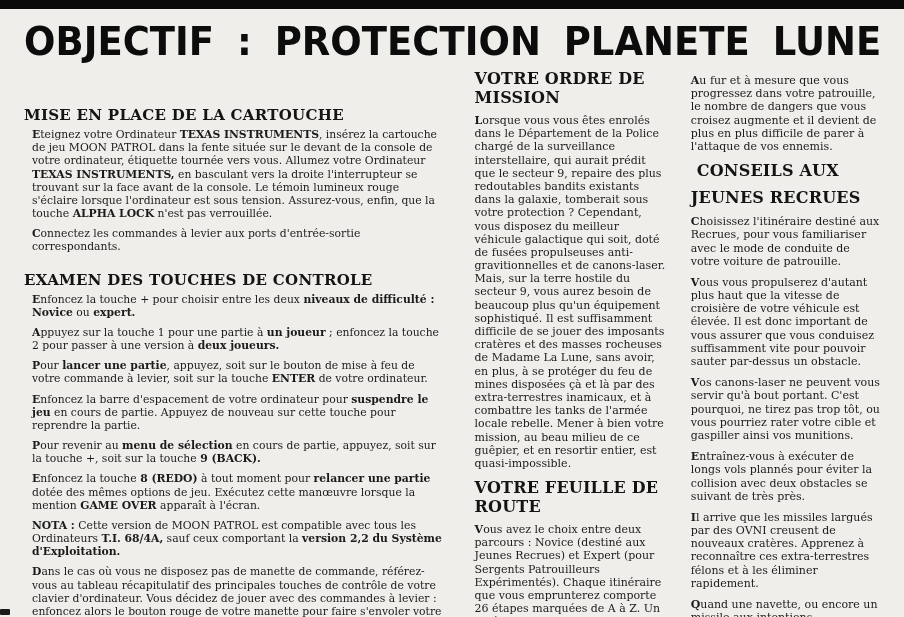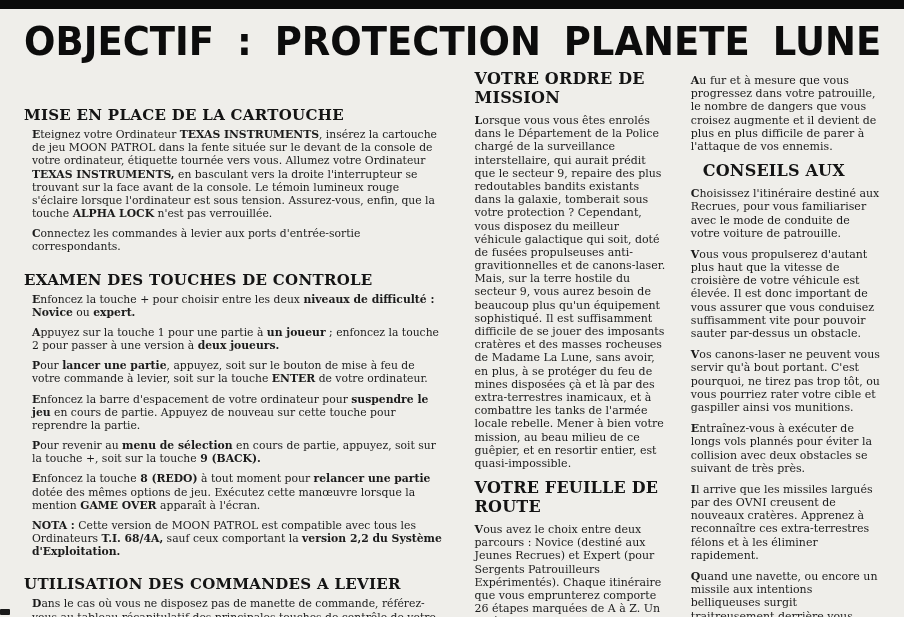--- a/index.html
+++ b/index.html
@@ -28,21 +28,21 @@
   .col-left h2{
     font-size:15px;margin:17px 0 4px;font-weight:bold;letter-spacing:.3px;color:#141414;
   }
   .col-left p{font-size:10.8px;line-height:1.22;margin:0 8px 7px;}
 
   
   .col-mid h2,.col-right h2{
     font-size:16px;margin:2px 0 6px;font-weight:bold;letter-spacing:.2px;color:#141414;
   }
   .col-mid p,.col-right p{font-size:11px;line-height:1.2;margin:7px 0 8px;}
-  .col-right h2.stack{margin:4px 12px 2px;}
+  .col-right h2.stack{margin:4px 6px 2px;}
   .col-right h2.stack2{margin:8px 0 8px;}
   b{font-weight:bold;}
 </style>
 </head>
 <body>
 
 <div class="page">
   <div class="topbar"></div>
   <div class="corner-smudge"></div>
 
@@ -57,37 +57,37 @@
 
       <h2>EXAMEN DES TOUCHES DE CONTROLE</h2>
       <p><b>E</b>nfoncez la touche + pour choisir entre les deux <b>niveaux de difficulté : Novice</b> ou <b>expert.</b></p>
       <p><b>A</b>ppuyez sur la touche 1 pour une partie à <b>un joueur</b> ; enfoncez la touche 2 pour passer à une version à <b>deux joueurs.</b></p>
       <p><b>P</b>our <b>lancer une partie</b>, appuyez, soit sur le bouton de mise à feu de votre commande à levier, soit sur la touche <b>ENTER</b> de votre ordinateur.</p>
       <p><b>E</b>nfoncez la barre d'espacement de votre ordinateur pour <b>suspendre le jeu</b> en cours de partie. Appuyez de nouveau sur cette touche pour reprendre la partie.</p>
       <p><b>P</b>our revenir au <b>menu de sélection</b> en cours de partie, appuyez, soit sur la touche +, soit sur la touche <b>9 (BACK).</b></p>
       <p><b>E</b>nfoncez la touche <b>8 (REDO)</b> à tout moment pour <b>relancer une partie</b> dotée des mêmes options de jeu. Exécutez cette manœuvre lorsque la mention <b>GAME OVER</b> apparaît à l'écran.</p>
       <p><b>NOTA :</b> Cette version de MOON PATROL est compatible avec tous les Ordinateurs <b>T.I. 68/4A,</b> sauf ceux comportant la <b>version 2,2 du Système d'Exploitation.</b></p>
 
-      <h2>UTILISATION DES COMMANDES A LEVIER</h2>
       <p><b>D</b>ans le cas où vous ne disposez pas de manette de commande, référez-vous au tableau récapitulatif des principales touches de contrôle de votre clavier d'ordinateur. Vous décidez de jouer avec des commandes à levier : enfoncez alors le bouton rouge de votre manette pour faire s'envoler votre véhicule de patrouille. Appuyez sur le bouton de mise à feu pour réduire en cendres un ennemi ou un obstacle. Inclinez vers la droite le levier de votre manette pour augmenter la vitesse de croisière de votre char, ou vers la gauche pour la réduire.</p>
 
     </div>
 
     <div class="col col-mid">
       <h2>VOTRE ORDRE DE MISSION</h2>
       <p><b>L</b>orsque vous vous êtes enrolés dans le Département de la Police chargé de la surveillance interstellaire, qui aurait prédit que le secteur 9, repaire des plus redoutables bandits existants dans la galaxie, tomberait sous votre protection ? Cependant, vous disposez du meilleur véhicule galactique qui soit, doté de fusées propulseuses anti-gravitionnelles et de canons-laser. Mais, sur la terre hostile du secteur 9, vous aurez besoin de beaucoup plus qu'un équipement sophistiqué. Il est suffisamment difficile de se jouer des imposants cratères et des masses rocheuses de Madame La Lune, sans avoir, en plus, à se protéger du feu de mines disposées çà et là par des extra-terrestres inamicaux, et à combattre les tanks de l'armée locale rebelle. Mener à bien votre mission, au beau milieu de ce guêpier, et en resortir entier, est quasi-impossible.</p>
 
       <h2>VOTRE FEUILLE DE ROUTE</h2>
       <p><b>V</b>ous avez le choix entre deux parcours : Novice (destiné aux Jeunes Recrues) et Expert (pour Sergents Patrouilleurs Expérimentés). Chaque itinéraire que vous emprunterez comporte 26 étapes marquées de A à Z. Un repère inscrit dans le bas de votre écran indique votre position. Cette mire est divisée en cinq sous-parties : de A à E, de E à J, de J à O, de O à T, de T à Z. A l'arrivée de chaque étape, il vous revient des points de bonus calculés en fonction de la durée de votre périple. Ainsi, plus vite vous couvrirez une région, plus nombreux seront les points que vous totaliserez.</p>
     </div>
 
     <div class="col col-right">
       <p><b>A</b>u fur et à mesure que vous progressez dans votre patrouille, le nombre de dangers que vous croisez augmente et il devient de plus en plus difficile de parer à l'attaque de vos ennemis.</p>
 
       <h2 class="stack">CONSEILS AUX</h2>
+      <h2 class="stack2">JEUNES RECRUES</h2>
 
       <p><b>C</b>hoisissez l'itinéraire destiné aux Recrues, pour vous familiariser avec le mode de conduite de votre voiture de patrouille.</p>
       <p><b>V</b>ous vous propulserez d'autant plus haut que la vitesse de croisière de votre véhicule est élevée. Il est donc important de vous assurer que vous conduisez suffisamment vite pour pouvoir sauter par-dessus un obstacle.</p>
       <p><b>V</b>os canons-laser ne peuvent vous servir qu'à bout portant. C'est pourquoi, ne tirez pas trop tôt, ou vous pourriez rater votre cible et gaspiller ainsi vos munitions.</p>
       <p><b>E</b>ntraînez-vous à exécuter de longs vols plannés pour éviter la collision avec deux obstacles se suivant de très près.</p>
       <p><b>I</b>l arrive que les missiles largués par des OVNI creusent de nouveaux cratères. Apprenez à reconnaître ces extra-terrestres félons et à les éliminer rapidement.</p>
       <p><b>Q</b>uand une navette, ou encore un missile aux intentions belliqueuses surgit traitreusement derrière vous, effectuez un saut arrière, rétablissez-vous et mettez fin à sa sinistre équipée lorsque l'ennemi réapparaît devant vous.</p>
     </div>
 
   </div>

